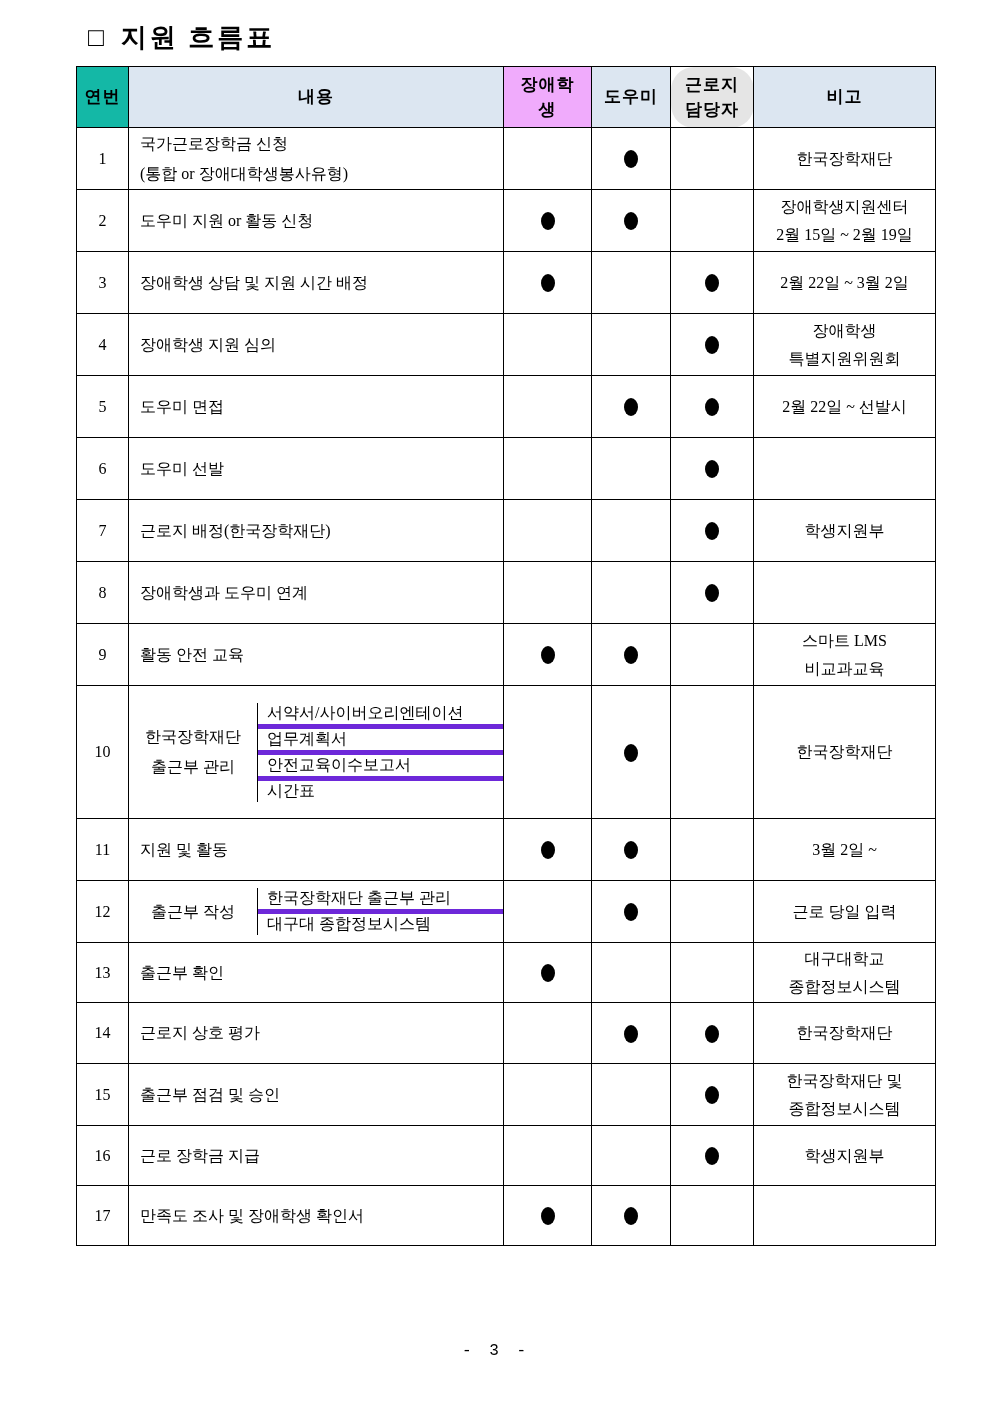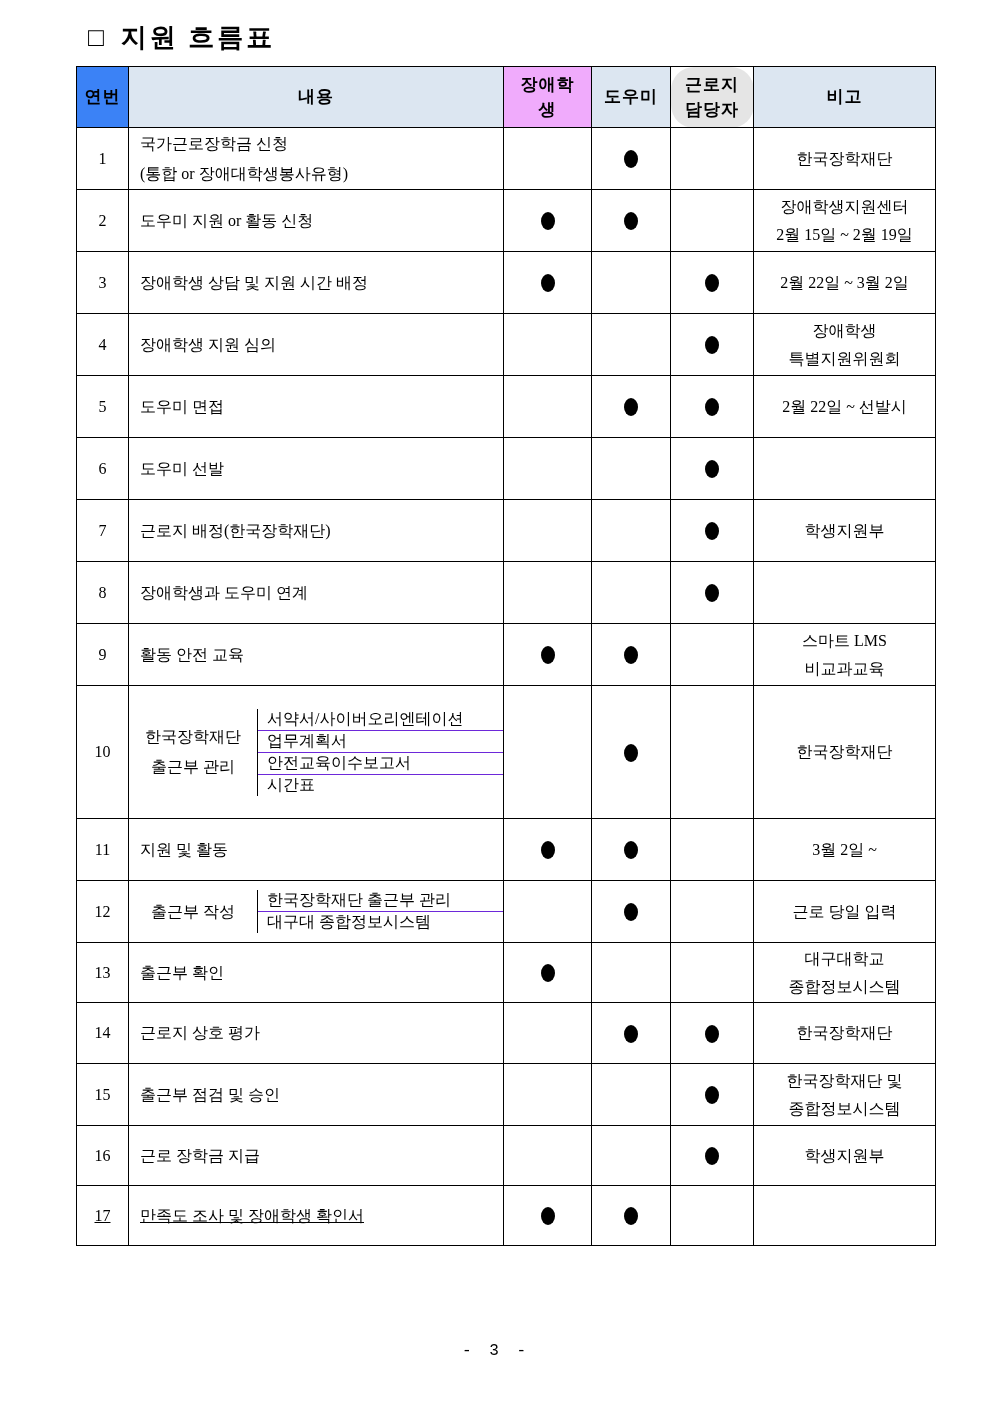--- a/index.html
+++ b/index.html
@@ -71,21 +71,21 @@
     white-space: pre-line;
     line-height: 1.85;
     font-size: 16px;
   }
   .subs { flex: 1; display: flex; flex-direction: column; }
   .subitem {
     flex: 1;
     display: flex;
     align-items: center;
     padding-left: 9px;
-    border-bottom: 1px solid #6d28d9;
+    border-bottom: 5px solid #6d28d9;
     font-size: 16px;
   }
   .subitem:last-child { border-bottom: none; }
   td.dotcell { text-align: center; }
   .dot {
     display: inline-block;
     width: 14px;
     height: 18px;
     background: #000;
     border-radius: 50%;
@@ -121,21 +121,21 @@
     <colgroup>
       <col style="width:52px">
       <col style="width:375px">
       <col style="width:88px">
       <col style="width:79px">
       <col style="width:83px">
       <col style="width:182px">
     </colgroup>
     <thead>
       <tr>
-        <th style="background: #3b82f6;">연번</th>
+        <th style="background: #14b8a6;">연번</th>
         <th style="background: rgb(220, 230, 241);">내용</th>
         <th style="background: #f0abfc;">장애학
 생</th>
         <th style="background: rgb(220, 230, 241);">도우미</th>
         <th style="background: #e5e5e5; border-radius: 23px;">근로지
 담당자</th>
         <th style="background: rgb(220, 230, 241);">비고</th>
       </tr>
     </thead>
     <tbody>
@@ -313,21 +313,21 @@
         <tr style="height: 60px;">
           <td class="no">16</td>
           <td class="content">
             <div class="ctext">근로 장학금 지급</div>
           </td>
           <td class="dotcell"></td>
           <td class="dotcell"></td>
           <td class="dotcell"><span class="dot"></span></td>
           <td class="remark">학생지원부</td>
         </tr>
-        <tr style="height: 60px; text-decoration: underline;">
+        <tr style="height: 60px;">
           <td class="no">17</td>
           <td class="content">
             <div class="ctext">만족도 조사 및 장애학생 확인서</div>
           </td>
           <td class="dotcell"><span class="dot"></span></td>
           <td class="dotcell"><span class="dot"></span></td>
           <td class="dotcell"></td>
           <td class="remark"></td>
         </tr>
       </tbody>

